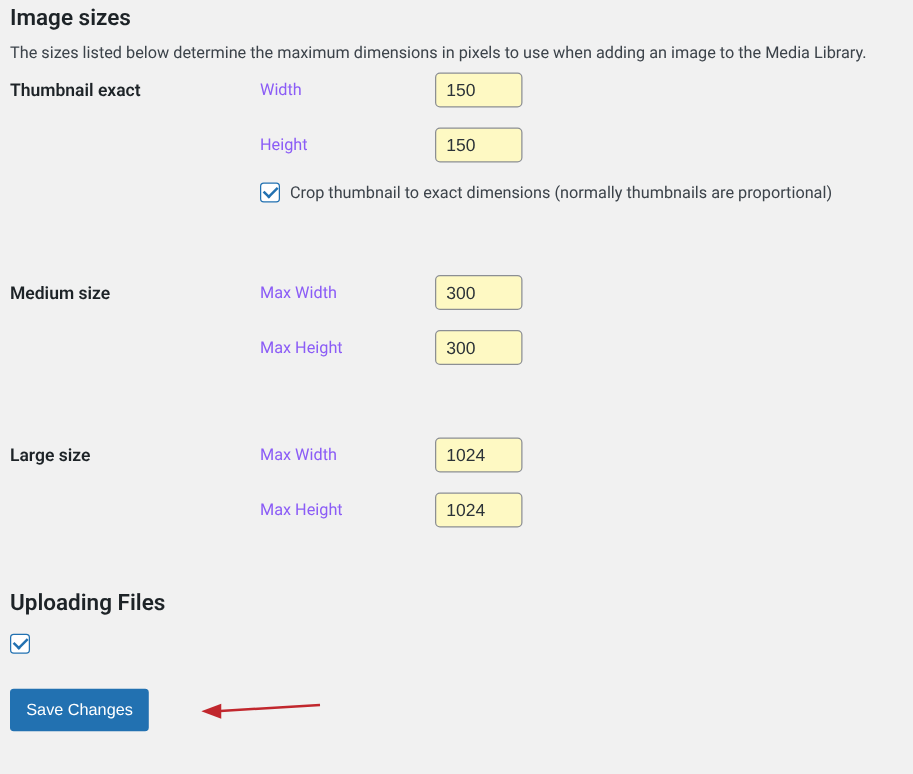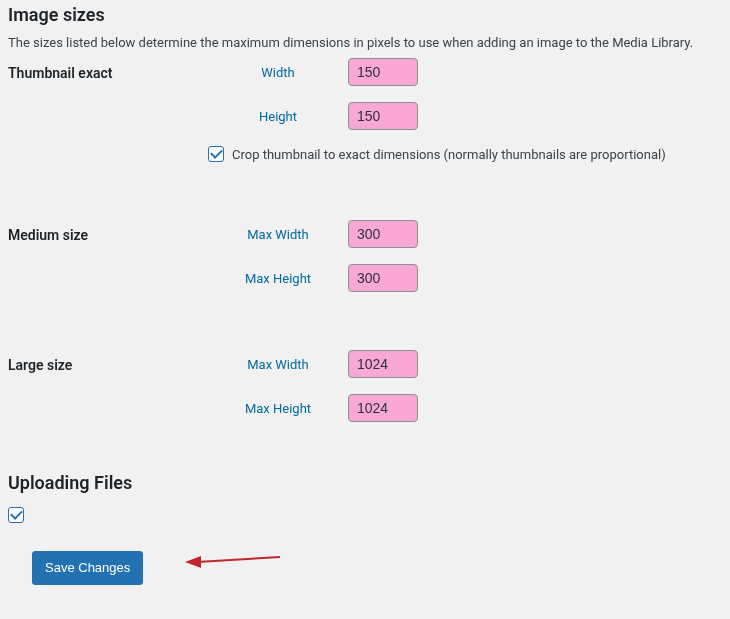--- a/index.html
+++ b/index.html
@@ -40,31 +40,30 @@
     }
     .field-row {
       display: flex;
       align-items: center;
       margin-bottom: 16px;
     }
     .field-row:last-child { margin-bottom: 0; }
     .field-label {
       width: 140px;
       font-size: 13px;
-      color: #0369a1;
-      text-align: center;
+      color: #8b5cf6;
     }
     input[type="number"], input.num {
       width: 70px;
       height: 28px;
       padding: 0 8px;
       border: 1px solid #8c8f94;
       border-radius: 4px;
       font-size: 14px;
-      background: #f9a8d4;
+      background: #fef9c3;
       color: #2c3338;
       line-height: 26px;
     }
     .checkbox-row {
       display: flex;
       align-items: center;
       gap: 8px;
       margin-top: 4px;
     }
     .checkbox-row.standalone {
@@ -96,23 +95,23 @@
     }
     .checkbox-row label {
       font-size: 13px;
       color: #3c434a;
       cursor: pointer;
       text-align: center;
     }
     .section-gap { height: 42px; }
     .submit-area {
       display: flex;
+      align-items: center;
       gap: 42px;
       margin-top: 28px;
-      margin-left: 24px;
     }
     .button-primary {
       background: #2271b1;
       border: 1px solid #2271b1;
       color: #fff;
       padding: 6px 12px;
       font-size: 13px;
       border-radius: 3px;
       cursor: pointer;
       line-height: 1.5;

